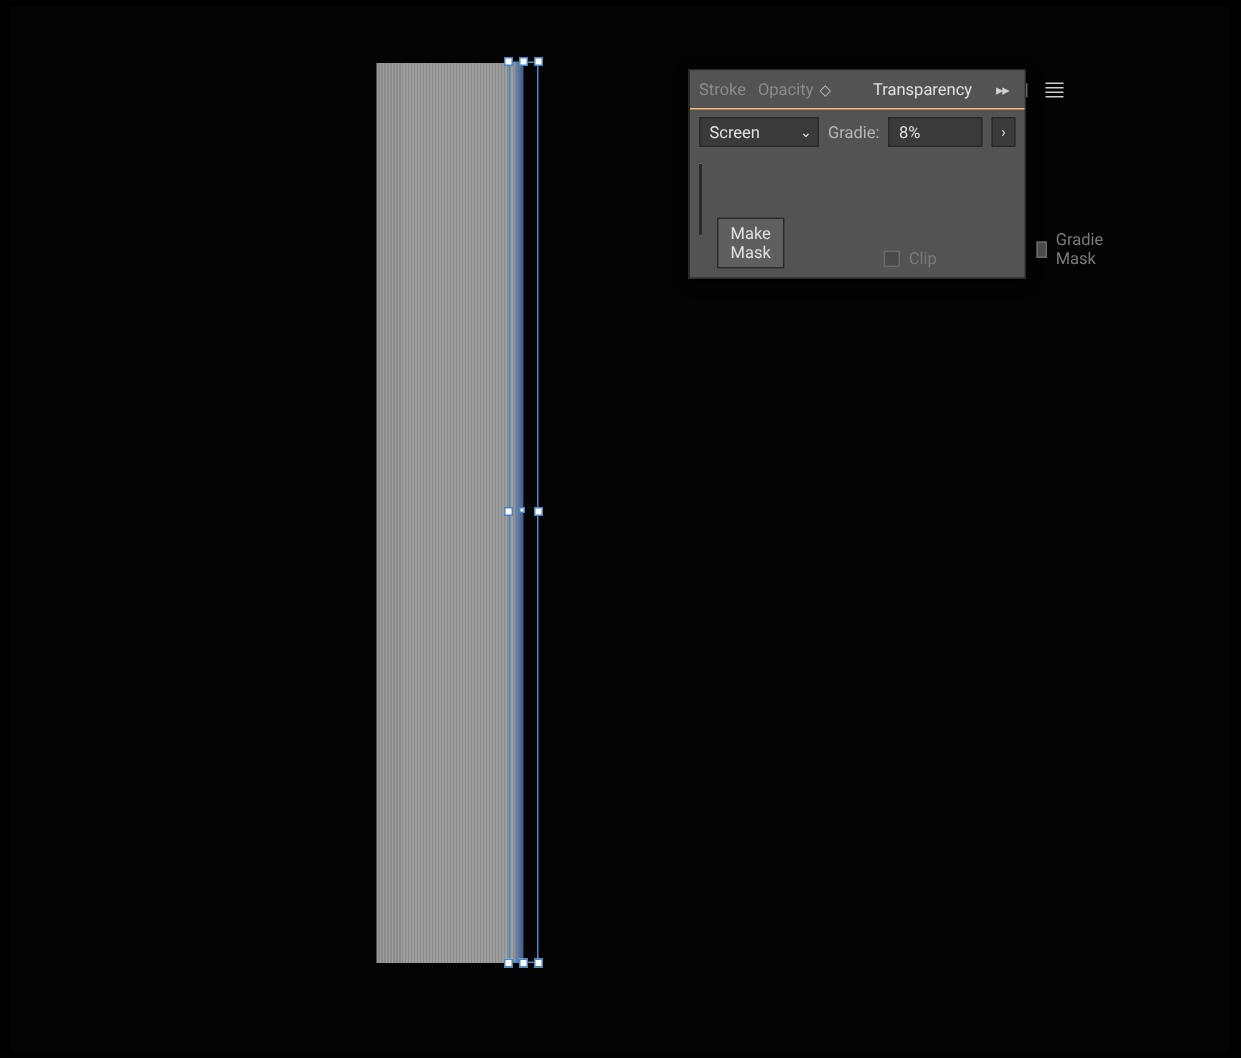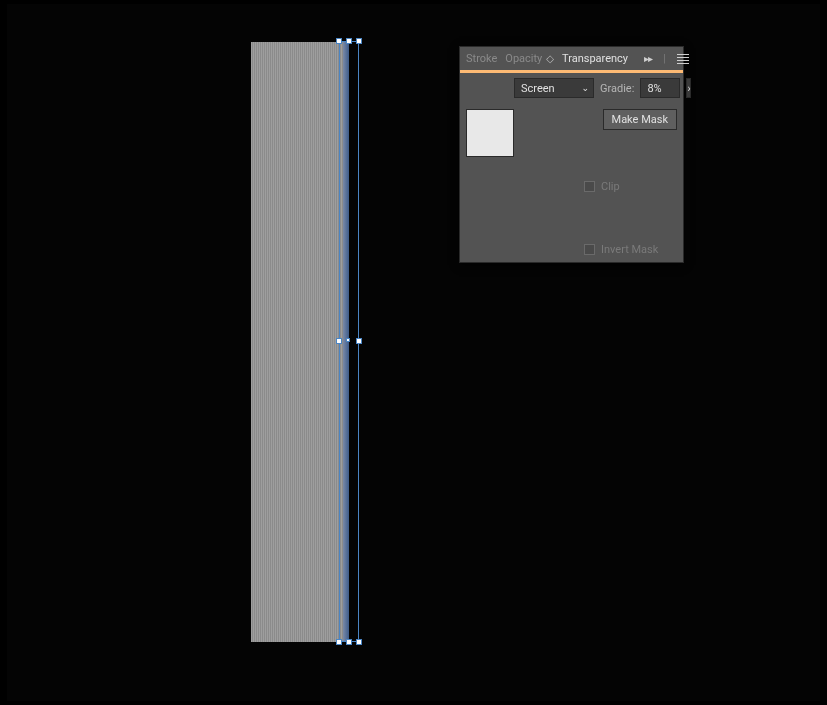--- a/index.html
+++ b/index.html
@@ -81,32 +81,33 @@
       width: 225px;
       background: #535353;
       border: 1px solid #2a2a2a;
       box-shadow: 0 2px 8px rgba(0,0,0,0.6);
     }
     .panel-tabs {
       display: flex;
       align-items: center;
       height: 26px;
       background: #535353;
-      border-bottom: 3px solid #fdba74;
+      border-bottom: 1px solid #fdba74;
       padding: 0 4px 0 6px;
       gap: 8px;
     }
     .tab {
       color: #8a8a8a;
       font-size: 11px;
       cursor: pointer;
       white-space: nowrap;
     }
     .tab.active {
       color: #e0e0e0;
+      margin-left: 20px;
     }
     .updown-icon{
        color:#bdbdbd;
        font-size:10px;
        margin-left:-4px;
     }
     .tabs-spacer { flex: 1; }
     .collapse-icon {
       color: #cfcfcf;
       font-size: 10px;
@@ -138,21 +139,20 @@
       height: 20px;
       background: #3a3a3a;
       border: 1px solid #2a2a2a;
       display: flex;
       align-items: center;
       justify-content: space-between;
       padding: 0 4px 0 6px;
       color: #e0e0e0;
       font-size: 11px;
       cursor: pointer;
-      margin-left: 48px;
     }
     .chev-down { font-size: 9px; color:#e0e0e0; }
     .opacity-label { color: #b5b5b5; font-size: 11px; }
     .opacity-input {
       flex:1;
       height: 20px;
       background: #3a3a3a;
       border: 1px solid #2a2a2a;
       display: flex;
       align-items: center;
@@ -174,21 +174,20 @@
       align-items:flex-start;
     }
     .thumb {
       width: 48px; height: 48px;
       background: #e8e8e8;
       border: 1px solid #2a2a2a;
     }
     .mask-controls {
       flex:1;
       display:flex;
-      flex-direction:column;
       gap:6px;
       align-items:flex-end;
     }
     .make-mask-btn{
       background:#5f5f5f;
       border:1px solid #2a2a2a;
       color:#e0e0e0;
       font-size:11px;
       padding:3px 8px;
       cursor:pointer;
@@ -259,19 +258,19 @@
     <div class="panel-body">
       <div class="thumb"></div>
       <div class="mask-controls">
         <div class="make-mask-btn">Make Mask</div>
         <div class="check-row">
           <div class="cbox"></div>
           <span>Clip</span>
         </div>
         <div class="check-row">
           <div class="cbox"></div>
-          <span>Invert Mask</span>
+          <span>Gradie Mask</span>
         </div>
       </div>
     </div>
   </div>
 
 </div>
 
 </body></html>

